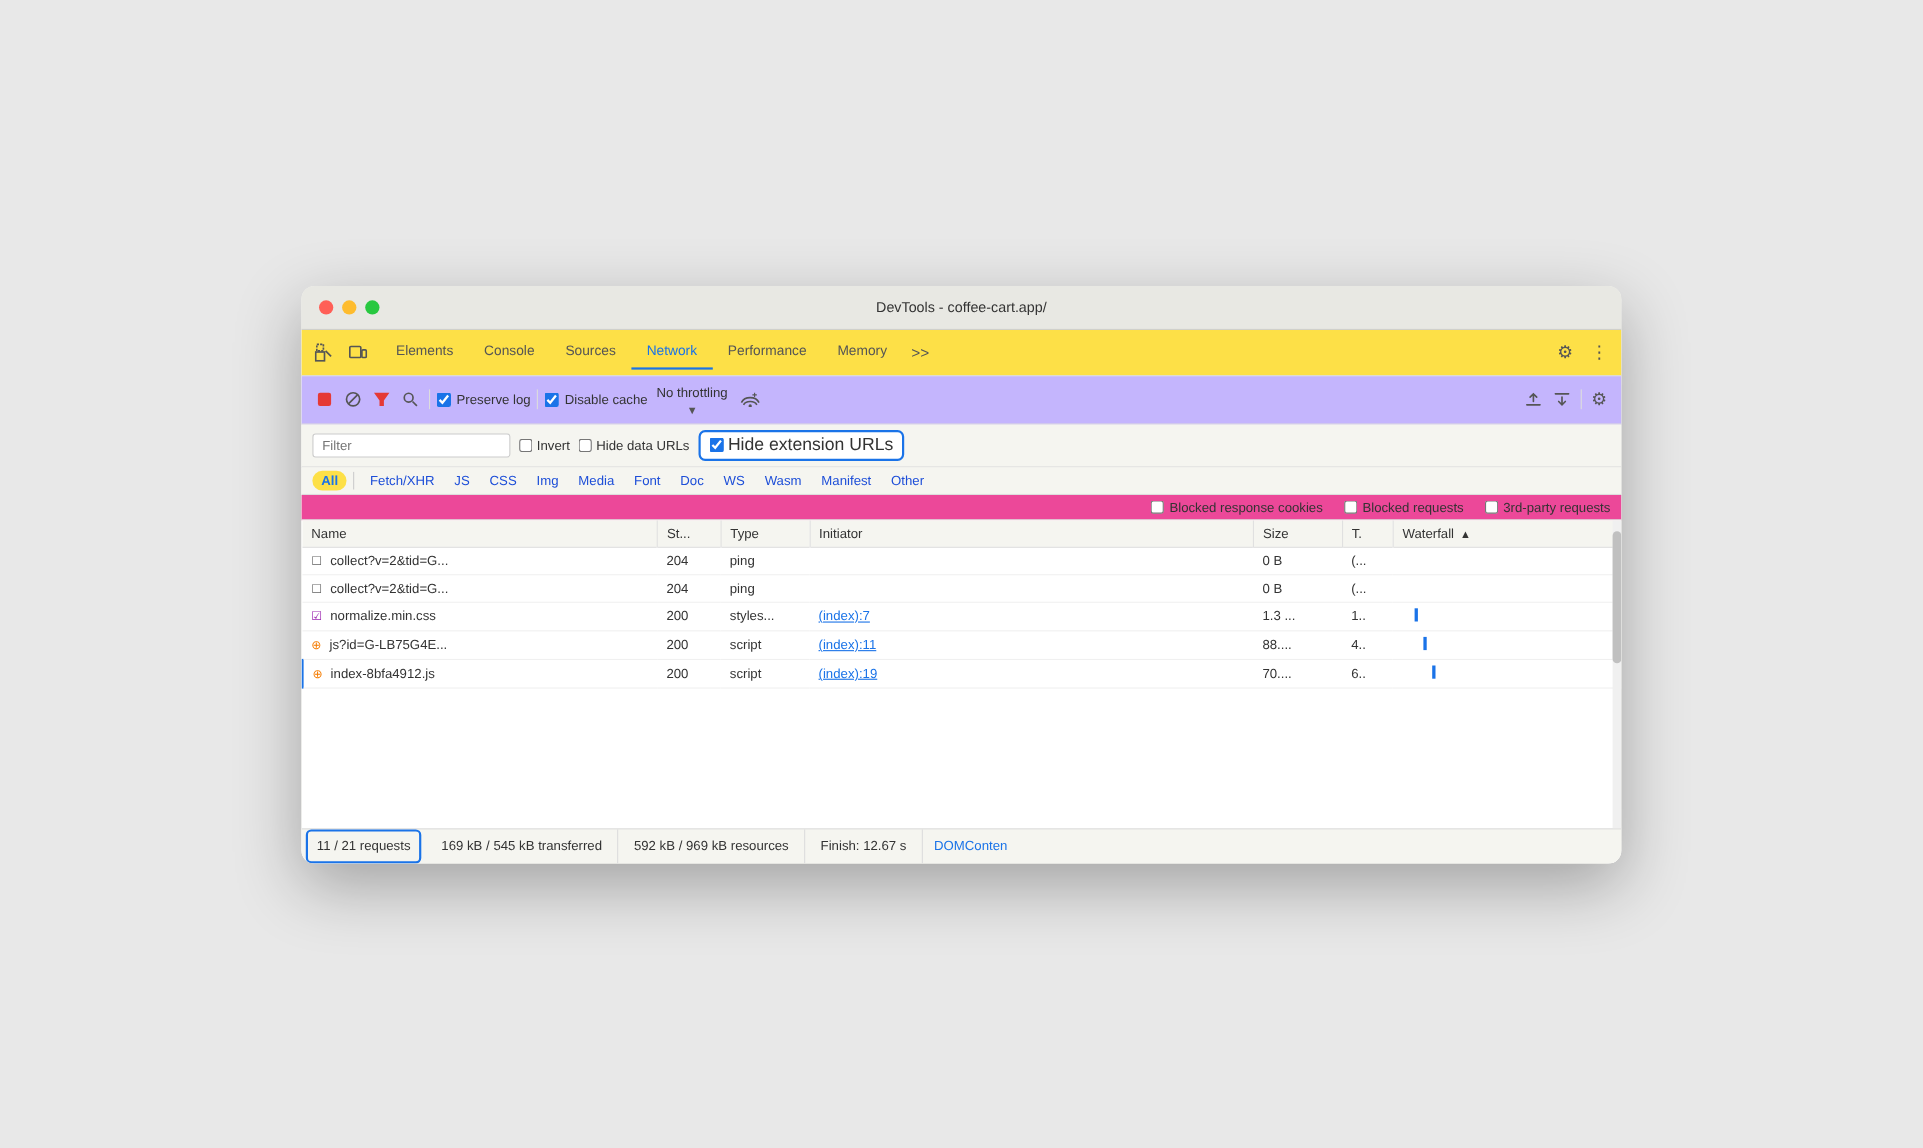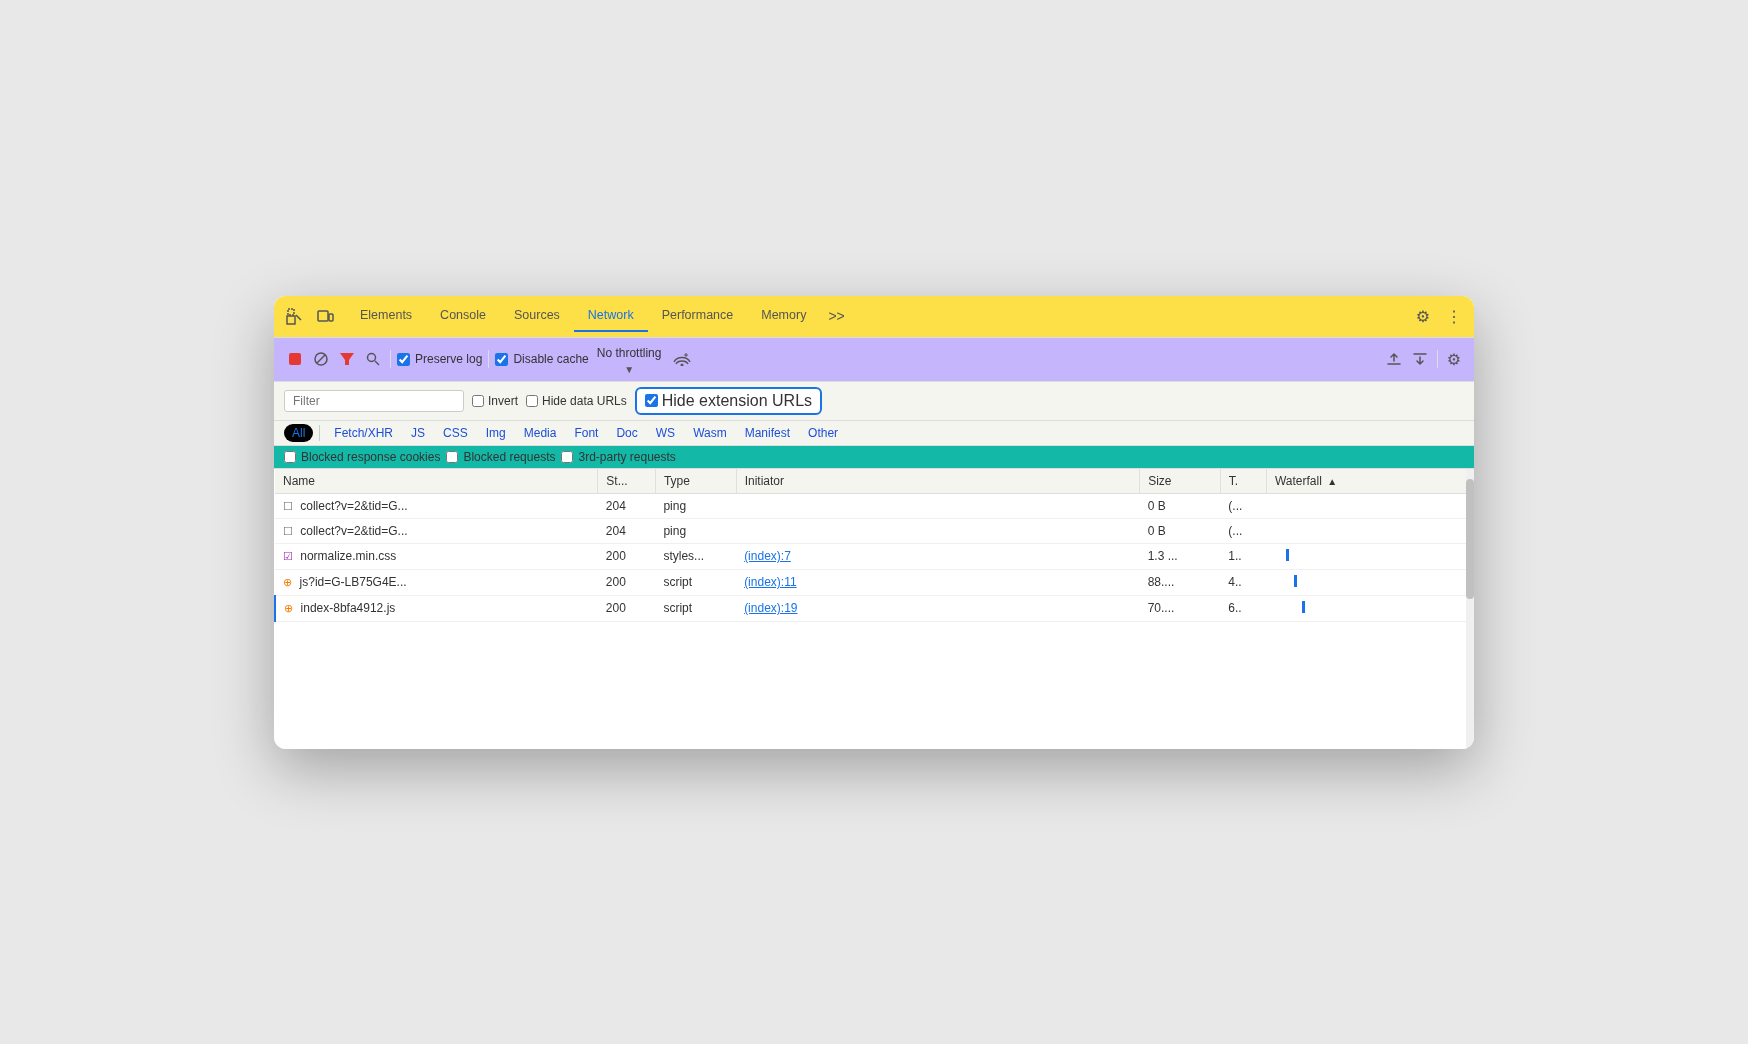--- a/index.html
+++ b/index.html
@@ -218,39 +218,40 @@
     .type-btn {
       padding: 2px 8px;
       font-size: 12px;
       color: #1d4ed8;
       background: none;
       border: none;
       cursor: pointer;
       border-radius: 12px;
     }
     .type-btn.active {
-      background: #000000;
+      background: #fde047;
       color: #1a73e8;
-      font-weight: 400;
+      font-weight: 700;
       border-radius: 12px;
     }
     .type-separator {
       width: 1px;
       height: 16px;
       background: #ccc;
       margin: 0 4px;
     }
     
     .blocked-bar {
       display: flex;
       align-items: center;
-      gap: 6px;
+      gap: 19px;
       padding: 4px 10px;
       border-bottom: 1px solid #ddd;
-      background: #14b8a6;
+      background: #ec4899;
+      justify-content: flex-end;
     }
     .blocked-check-label {
       display: flex;
       align-items: center;
       gap: 5px;
       font-size: 12px;
       color: #333;
       cursor: pointer;
     }
     .blocked-check-label input[type="checkbox"] {
@@ -357,20 +358,28 @@
       border-radius: 4px;
       position: absolute;
       top: 10px;
     }
   </style>
 </head>
 <body>
 
 <div class="window">
 
+  <div class="titlebar">
+    <div class="titlebar-buttons">
+      <button class="title-btn btn-close"></button>
+      <button class="title-btn btn-minimize"></button>
+      <button class="title-btn btn-maximize"></button>
+    </div>
+    <span class="titlebar-title">DevTools - coffee-cart.app/</span>
+  </div>
 
   <div class="devtools">
 
     <div class="tab-bar">
       <div class="tab-icons">
         <button class="tab-icon-btn">
           <svg width="18" height="18" viewBox="0 0 18 18" fill="none">
             <rect x="2" y="2" width="6" height="6" stroke="#555" stroke-width="1.5" fill="none" stroke-dasharray="2,1"></rect>
             <path d="M10 8l5 5" stroke="#555" stroke-width="1.5"></path>
             <rect x="1" y="9" width="8" height="8" stroke="#555" stroke-width="1.5" fill="none"></rect>
@@ -619,14 +628,31 @@
               <span style="display:inline-block;width:3px;height:12px;background:#1a73e8;margin-left:28px;"></span>
             </td>
           </tr>
         </tbody>
       </table>
       <div class="scrollbar">
         <div class="scrollbar-thumb"></div>
       </div>
     </div>
 
+    <div class="status-bar">
+      <div class="status-segment highlighted">
+        <span>11 / 21 requests</span>
+      </div>
+      <div class="status-segment">
+        <span>169 kB / 545 kB transferred</span>
+      </div>
+      <div class="status-segment">
+        <span>592 kB / 969 kB resources</span>
+      </div>
+      <div class="status-segment">
+        <span>Finish: 12.67 s</span>
+      </div>
+      <div class="status-domcontent">
+        <span>DOMConten</span>
+      </div>
+    </div>
   </div>
 </div>
 
 </body></html>

